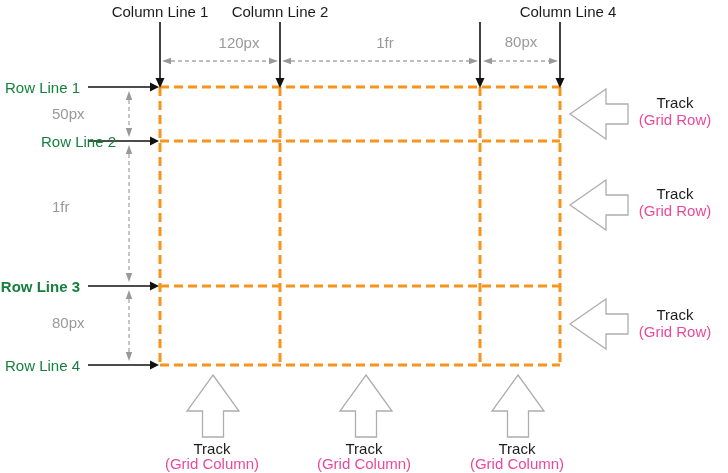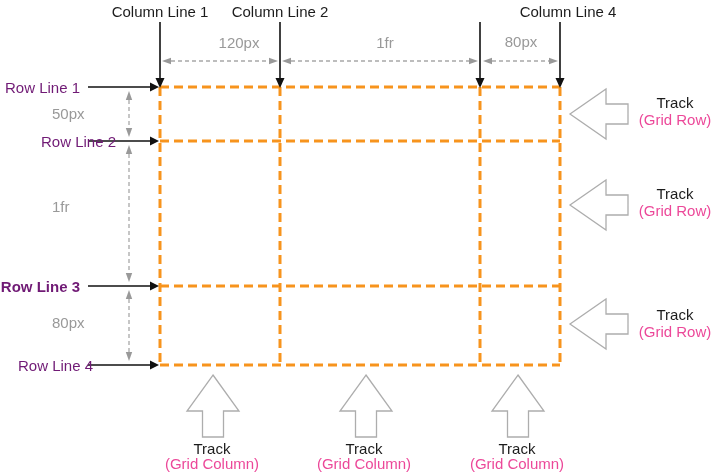--- a/index.html
+++ b/index.html
@@ -9,21 +9,21 @@
   }
   .canvas svg{position:absolute;left:0;top:0;}
   .lbl{
     position:absolute;font-size:15px;line-height:17px;color:#1c1c1c;
     white-space:nowrap;
   }
   .lbl.center{transform:translate(-50%,-50%);}
   .lbl.gray{color:#999999;}
   .row-lbl{
     position:absolute;left:0;width:80px;text-align:right;
-    font-size:15px;color:#701a75;transform:translateY(-50%);white-space:nowrap;
+    font-size:15px;color:#15803d;transform:translateY(-50%);white-space:nowrap;
   }
   .rowsize-lbl{
     position:absolute;left:52px;width:63px;text-align:left;
     font-size:15px;color:#999999;transform:translateY(-50%);white-space:nowrap;
   }
   .track-right{
     position:absolute;left:625px;width:100px;text-align:center;
     transform:translateY(-50%);font-size:15px;line-height:17px;
   }
   .track-bottom{
@@ -114,21 +114,21 @@
   <div class="lbl center" style="left:280px;top:11px;">Column Line 2</div>
   <div class="lbl center" style="left:568px;top:11px;">Column Line 4</div>
 
   <div class="lbl gray center" style="left:223px;top:42px;margin-left:16px;">120px</div>
   <div class="lbl gray center" style="left:385px;top:42px;">1fr</div>
   <div class="lbl gray center" style="left:521px;top:41px;">80px</div>
 
   <div class="row-lbl" style="top:87px;">Row Line 1</div>
   <div class="row-lbl" style="top:141px;padding-left:36px;">Row Line 2</div>
   <div class="row-lbl" style="top:286px;font-weight:bold;">Row Line 3</div>
-  <div class="row-lbl" style="top:365px;margin-left:13px;">Row Line 4</div>
+  <div class="row-lbl" style="top:365px;">Row Line 4</div>
 
   <div class="rowsize-lbl" style="top:113px;">50px</div>
   <div class="rowsize-lbl" style="top:206px;">1fr</div>
   <div class="rowsize-lbl" style="top:322px;">80px</div>
 
   <div class="track-right" style="top:111px;">
     <span class="track-title">Track</span>
     <span class="track-sub">(Grid Row)</span>
   </div>
   <div class="track-right" style="top:202px;">

